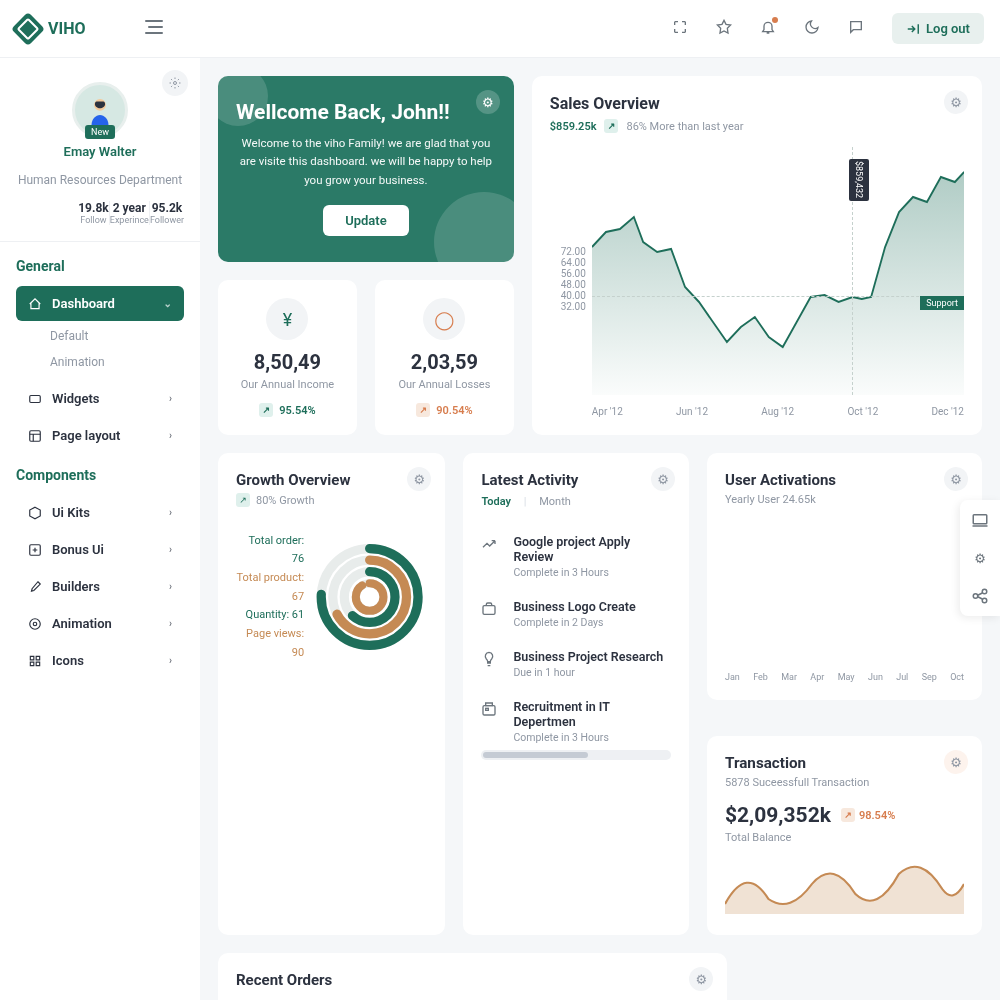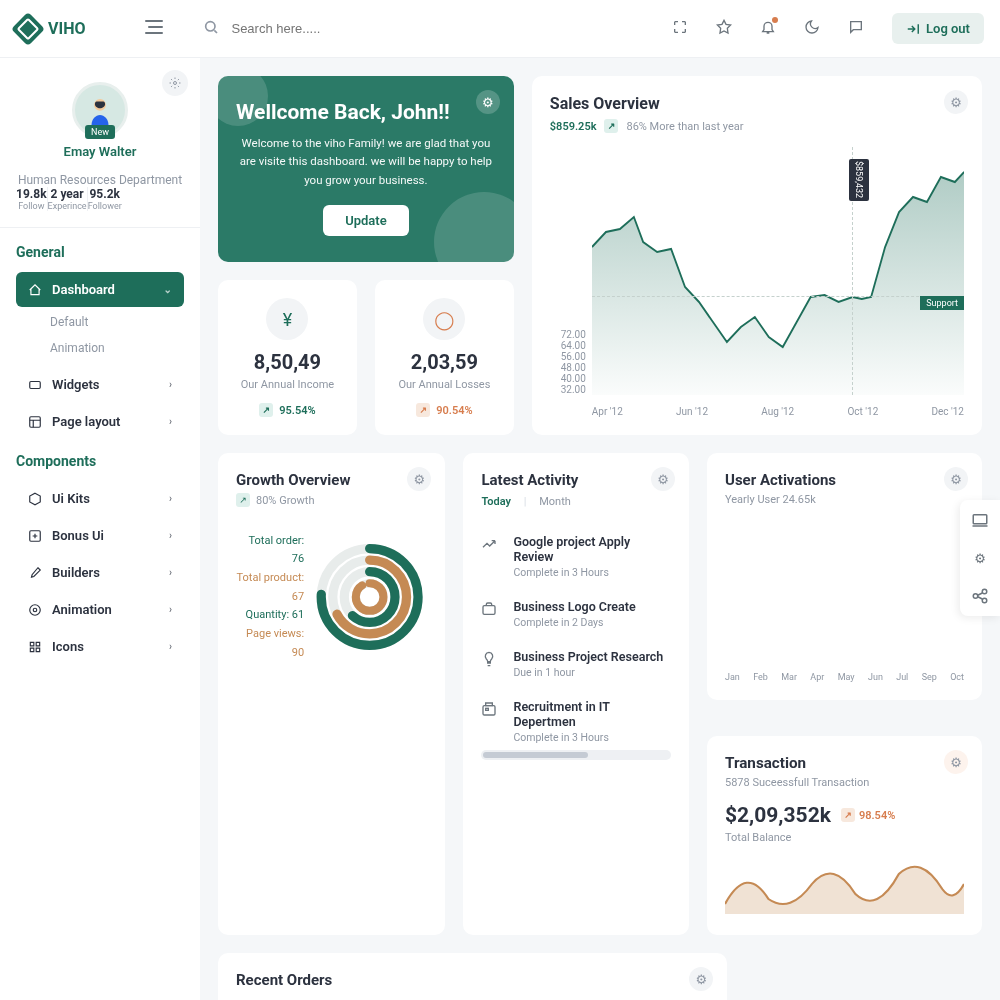--- a/index.html
+++ b/index.html
@@ -17,21 +17,21 @@
 .logout-btn{background:#e8f0ee;color:#1e6e5a;padding:8px 14px;border-radius:6px;display:flex;align-items:center;gap:6px;font-weight:600;cursor:pointer}
 .container{display:flex;height:calc(100% - 58px)}
 .sidebar{width:200px;background:#fff;display:flex;flex-direction:column}
 .profile{padding:24px 16px 16px;text-align:center;border-bottom:1px solid #eef0f3;position:relative}
 .gear-round{position:absolute;top:12px;right:12px;width:26px;height:26px;border-radius:50%;background:#f2f4f6;display:flex;align-items:center;justify-content:center;color:#8f97a3}
 .avatar{width:56px;height:56px;margin:0 auto 6px;border-radius:50%;background:#d6e8e3;border:3px solid #e8efed;position:relative;display:flex;align-items:center;justify-content:center}
 .avatar svg{width:34px;height:34px}
 .new-badge{position:absolute;bottom:-4px;left:50%;transform:translateX(-50%);background:#1e6e5a;color:#fff;font-size:9px;padding:2px 6px;border-radius:3px}
 .pname{color:#1e6e5a;font-weight:600;font-size:13px;margin-top:6px}
 .pdept{color:#8f97a3;font-size:12px;margin-top:14px}
-.pstats{display:flex;justify-content:flex-start;}
+.pstats{display:flex;justify-content:flex-end;margin-top:14px}
 .pstat{text-align:center}
 .pstat .v{font-weight:700;font-size:12px}
 .pstat .l{font-size:9px;color:#8f97a3}
 .sep{width:1px;background:#eef0f3}
 .nav-section{padding:16px 16px}
 .nav-title{color:#1e6e5a;font-weight:700;font-size:14px;margin-bottom:12px}
 .nav-item{display:flex;align-items:center;gap:10px;padding:10px 12px;border-radius:6px;color:#2c323f;cursor:pointer;font-size:13px;font-weight:600;margin-bottom:2px}
 .nav-item.active{background:#1e6e5a;color:#fff}
 .nav-item .chev{margin-left:auto;font-size:10px;opacity:.7}
 .sub-items{padding-left:34px;margin-bottom:6px}
@@ -55,21 +55,21 @@
 .stat-lbl{font-size:11px;color:#8f97a3;margin-top:4px}
 .stat-pct{font-size:11px;font-weight:600;margin-top:12px;display:flex;align-items:center;justify-content:center;gap:6px}
 .arrow-box{width:14px;height:14px;border-radius:3px;display:flex;align-items:center;justify-content:center;font-size:9px}
 .green-a{background:#dff0ec;color:#1e6e5a}
 .orange-a{background:#f7e8dd;color:#d77d4e}
 .sales{flex:1.4}
 .sales h3{font-size:16px;font-weight:700;margin-bottom:6px}
 .sales-sub{display:flex;align-items:center;gap:8px;color:#1e6e5a;font-size:11px;font-weight:600}
 .sales-sub .more{color:#8f97a3;font-weight:400}
 .chart-area{margin-top:14px;position:relative;height:270px}
-.ylabels{position:absolute;left:0;top:16px;bottom:22px;width:36px;display:flex;flex-direction:column;justify-content:flex-end;font-size:10px;color:#8f97a3;text-align:right}
+.ylabels{position:absolute;left:0;top:16px;bottom:22px;width:36px;display:flex;flex-direction:column;justify-content:center;font-size:10px;color:#8f97a3;text-align:right}
 .xlabels{position:absolute;left:42px;right:0;bottom:0;display:flex;justify-content:space-between;font-size:10px;color:#8f97a3}
 .plot{position:absolute;left:42px;right:0;top:0;bottom:22px}
 .annot{position:absolute;background:#2c323f;color:#fff;font-size:9px;padding:2px 5px;border-radius:2px;writing-mode:vertical-rl}
 .support-lbl{position:absolute;right:0;bottom:85px;background:#1e6e5a;color:#fff;font-size:9px;padding:2px 6px}
 .h-dash{position:absolute;left:0;right:0;border-top:1px dashed #c5d1cd}
 .v-dash{position:absolute;top:0;bottom:0;border-left:1px dashed #c5d1cd}
 .row2{display:flex;gap:18px}
 .growth h3,.activity h3,.useract h3{font-size:15px;font-weight:700}
 .growth-sub{font-size:11px;color:#8f97a3;margin-top:4px;display:flex;align-items:center;gap:6px}
 .donut-wrap{display:flex;align-items:center;margin-top:20px}
@@ -106,29 +106,20 @@
 <div class="header">
   <div class="logo">
     <div class="logo-mark"></div>
     <span>VIHO</span>
   </div>
   <div class="hamburger">
     <svg width="18" height="14" viewBox="0 0 18 14">
         <path d="M1 1h16M4 7h13M1 13h16" stroke="currentColor" stroke-width="2" stroke-linecap="round"></path>
       </svg>
   </div>
-  <div class="search-wrap">
-    <span>
-      <svg width="16" height="16" viewBox="0 0 24 24" fill="none" stroke="currentColor" stroke-width="2.5">
-          <circle cx="11" cy="11" r="7"></circle>
-          <path d="M21 21l-4-4"></path>
-        </svg>
-    </span>
-    <input placeholder="Search here....." style="">
-  </div>
   <div class="header-right">
     <span class="hicon"><svg width="16" height="16" viewBox="0 0 24 24" fill="none" stroke="currentColor" stroke-width="2">
           <path d="M4 4h5M4 4v5M20 4h-5M20 4v5M4 20h5M4 20v-5M20 20h-5M20 20v-5"></path>
         </svg></span>
     <span class="hicon"><svg width="16" height="16" viewBox="0 0 24 24" fill="none" stroke="currentColor" stroke-width="2">
           <path d="M12 2l3 6 7 1-5 5 1 7-6-3-6 3 1-7-5-5 7-1z"></path>
         </svg></span>
     <span class="hicon"><svg width="16" height="16" viewBox="0 0 24 24" fill="none" stroke="currentColor" stroke-width="2">
           <path d="M18 16v-5a6 6 0 10-12 0v5l-2 3h16zM10 21h4"></path>
         </svg><span class="dot"></span></span>

